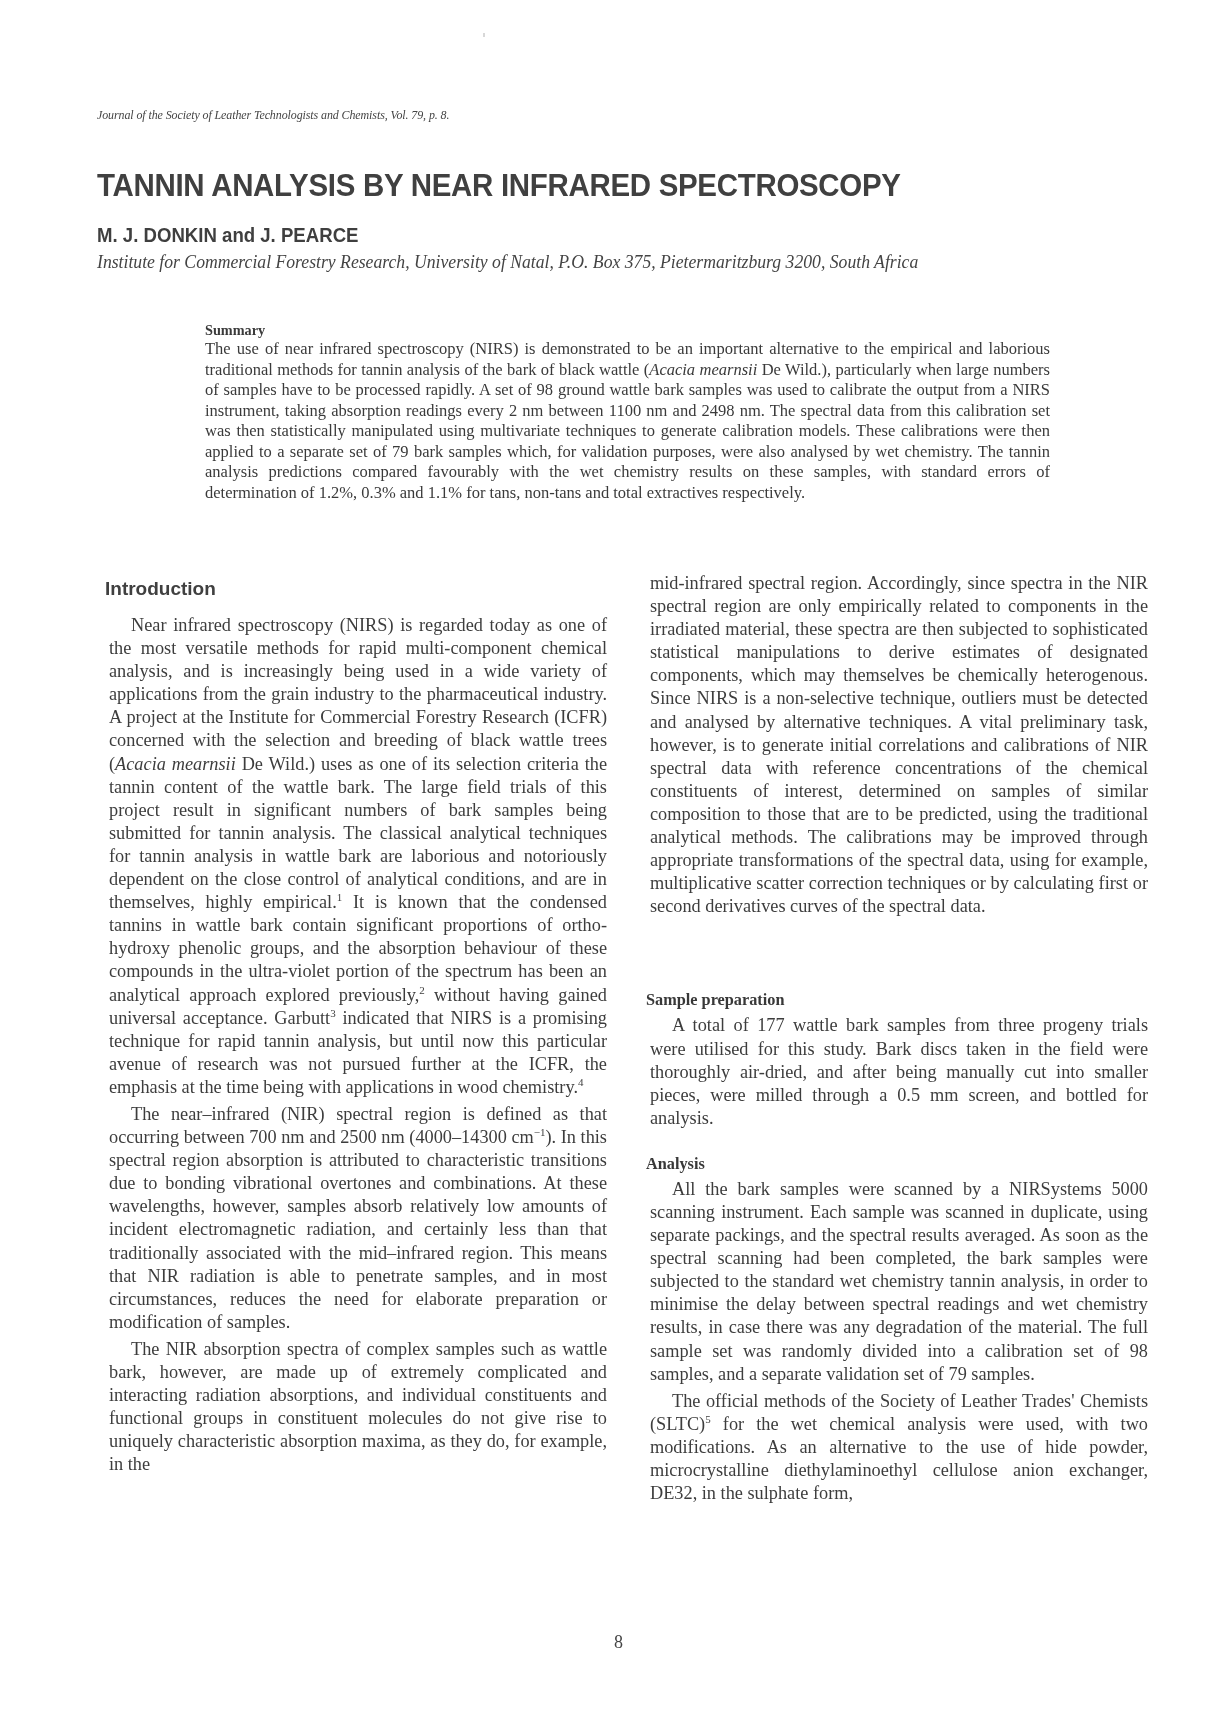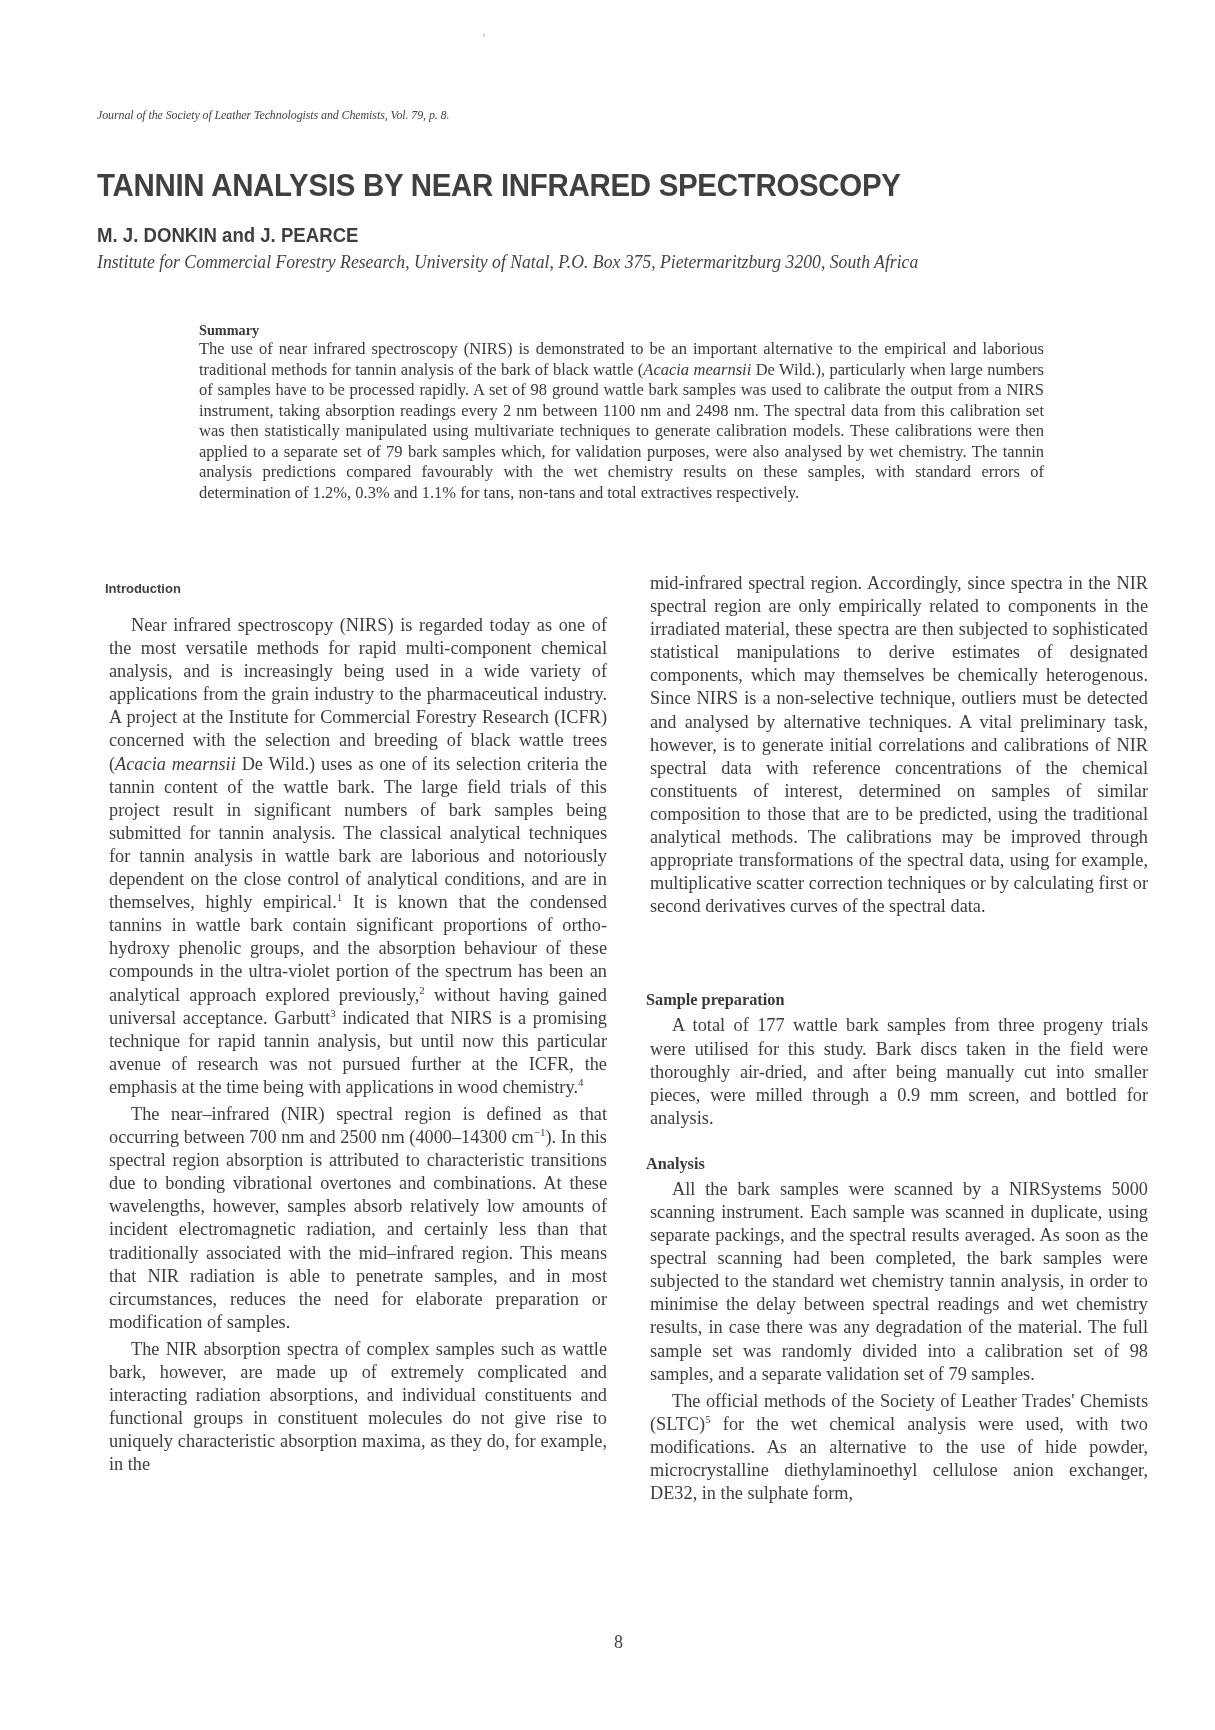--- a/index.html
+++ b/index.html
@@ -27,38 +27,38 @@
       font-weight: bold; font-size: 20px; color: #3f3f3f;
       transform: scaleX(0.93); transform-origin: left top; white-space: nowrap;
     }
     .affiliation {
       position: absolute; left: 97px; top: 251px;
       font-family: "Liberation Serif", serif; font-style: italic;
       font-size: 19px; color: #444; white-space: nowrap;
       transform: scaleX(0.93); transform-origin: left top;
     }
     .summary {
-      position: absolute; left: 199px; top: 321px; width: 845px;
+      position: absolute; left: 205px; top: 321px; width: 845px;
       font-size: 16.5px; line-height: 20.5px; color: #3a3a3a;
       text-align: justify;
     }
     .summary-heading {
       font-weight: bold; font-size: 15.5px; display: block; line-height: 18px;
       transform: scaleX(0.92); transform-origin: left top;
     }
     .column {
       position: absolute; width: 506px;
       font-size: 18.3px; line-height: 23.1px; color: #3d3d3d;
       text-align: justify;
     }
     .col-left { left: 105px; top: 578px; }
     .col-right { left: 646px; top: 568px; }
     .section-heading {
       font-family: "Liberation Sans", sans-serif; font-weight: bold;
-      font-size: 13px; color: #404040; margin: 0 0 14px 0; line-height: 22px;
+      font-size: 19px; color: #404040; margin: 0 0 14px 0; line-height: 22px;
     }
     .sub-heading {
       font-weight: bold; font-size: 17.5px; color: #383838; margin: 0; line-height: 22px;
       transform: scaleX(0.93); transform-origin: left top;
     }
     p { margin: 4px; }
     p.indent { text-indent: 22px; }
     sup { font-size: 11px; line-height: 0; vertical-align: 7px; }
     em { font-style: italic; }
     .page-number {
@@ -89,19 +89,19 @@
   <h2 class="section-heading">Introduction</h2>
   <p class="indent"><span>Near infrared spectroscopy (NIRS) is regarded today as one of the most versatile methods for rapid multi-component chemical analysis, and is increasingly being used in a wide variety of applications from the grain industry to the pharmaceutical industry. A project at the Institute for Commercial Forestry Research (ICFR) concerned with the selection and breeding of black wattle trees (</span><em>Acacia mearnsii</em><span> De Wild.) uses as one of its selection criteria the tannin content of the wattle bark. The large field trials of this project result in significant numbers of bark samples being submitted for tannin analysis. The classical analytical techniques for tannin analysis in wattle bark are laborious and notoriously dependent on the close control of analytical conditions, and are in themselves, highly empirical.</span><sup>1</sup><span> It is known that the condensed tannins in wattle bark contain significant proportions of ortho-hydroxy phenolic groups, and the absorption behaviour of these compounds in the ultra-violet portion of the spectrum has been an analytical approach explored previously,</span><sup>2</sup><span> without having gained universal acceptance. Garbutt</span><sup>3</sup><span> indicated that NIRS is a promising technique for rapid tannin analysis, but until now this particular avenue of research was not pursued further at the ICFR, the emphasis at the time being with applications in wood chemistry.</span><sup>4</sup></p>
   <p class="indent"><span>The near–infrared (NIR) spectral region is defined as that occurring between 700 nm and 2500 nm (4000–14300 cm</span><sup>−1</sup><span>). In this spectral region absorption is attributed to characteristic transitions due to bonding vibrational overtones and combinations. At these wavelengths, however, samples absorb relatively low amounts of incident electromagnetic radiation, and certainly less than that traditionally associated with the mid–infrared region. This means that NIR radiation is able to penetrate samples, and in most circumstances, reduces the need for elaborate preparation or modification of samples.</span></p>
   <p class="indent" id="p3-left">The NIR absorption spectra of complex samples such as wattle bark, however, are made up of extremely complicated and interacting radiation absorptions, and individual constituents and functional groups in constituent molecules do not give rise to uniquely characteristic absorption maxima, as they do, for example, in the</p>
 </div>
 
 <div class="column col-right">
   <p id="p3-right">mid-infrared spectral region. Accordingly, since spectra in the NIR spectral region are only empirically related to components in the irradiated material, these spectra are then subjected to sophisticated statistical manipulations to derive estimates of designated components, which may themselves be chemically heterogenous. Since NIRS is a non-selective technique, outliers must be detected and analysed by alternative techniques. A vital preliminary task, however, is to generate initial correlations and calibrations of NIR spectral data with reference concentrations of the chemical constituents of interest, determined on samples of similar composition to those that are to be predicted, using the traditional analytical methods. The calibrations may be improved through appropriate transformations of the spectral data, using for example, multiplicative scatter correction techniques or by calculating first or second derivatives curves of the spectral data.</p>
   <div style="height:48px;"></div>
   <h3 class="sub-heading" style="margin-top:18px;">Sample preparation</h3>
-  <p class="indent">A total of 177 wattle bark samples from three progeny trials were utilised for this study. Bark discs taken in the field were thoroughly air-dried, and after being manually cut into smaller pieces, were milled through a 0.9 mm screen, and bottled for analysis.</p>
+  <p class="indent">A total of 177 wattle bark samples from three progeny trials were utilised for this study. Bark discs taken in the field were thoroughly air-dried, and after being manually cut into smaller pieces, were milled through a 0.5 mm screen, and bottled for analysis.</p>
   <h3 class="sub-heading" style="margin-top:22px;">Analysis</h3>
   <p class="indent">All the bark samples were scanned by a NIRSystems 5000 scanning instrument. Each sample was scanned in duplicate, using separate packings, and the spectral results averaged. As soon as the spectral scanning had been completed, the bark samples were subjected to the standard wet chemistry tannin analysis, in order to minimise the delay between spectral readings and wet chemistry results, in case there was any degradation of the material. The full sample set was randomly divided into a calibration set of 98 samples, and a separate validation set of 79 samples.</p>
   <p class="indent"><span>The official methods of the Society of Leather Trades' Chemists (SLTC)</span><sup>5</sup><span> for the wet chemical analysis were used, with two modifications. As an alternative to the use of hide powder, microcrystalline diethylaminoethyl cellulose anion exchanger, DE32, in the sulphate form,</span></p>
 </div>
 
 <div class="page-number">8</div>
 
 </body></html>

